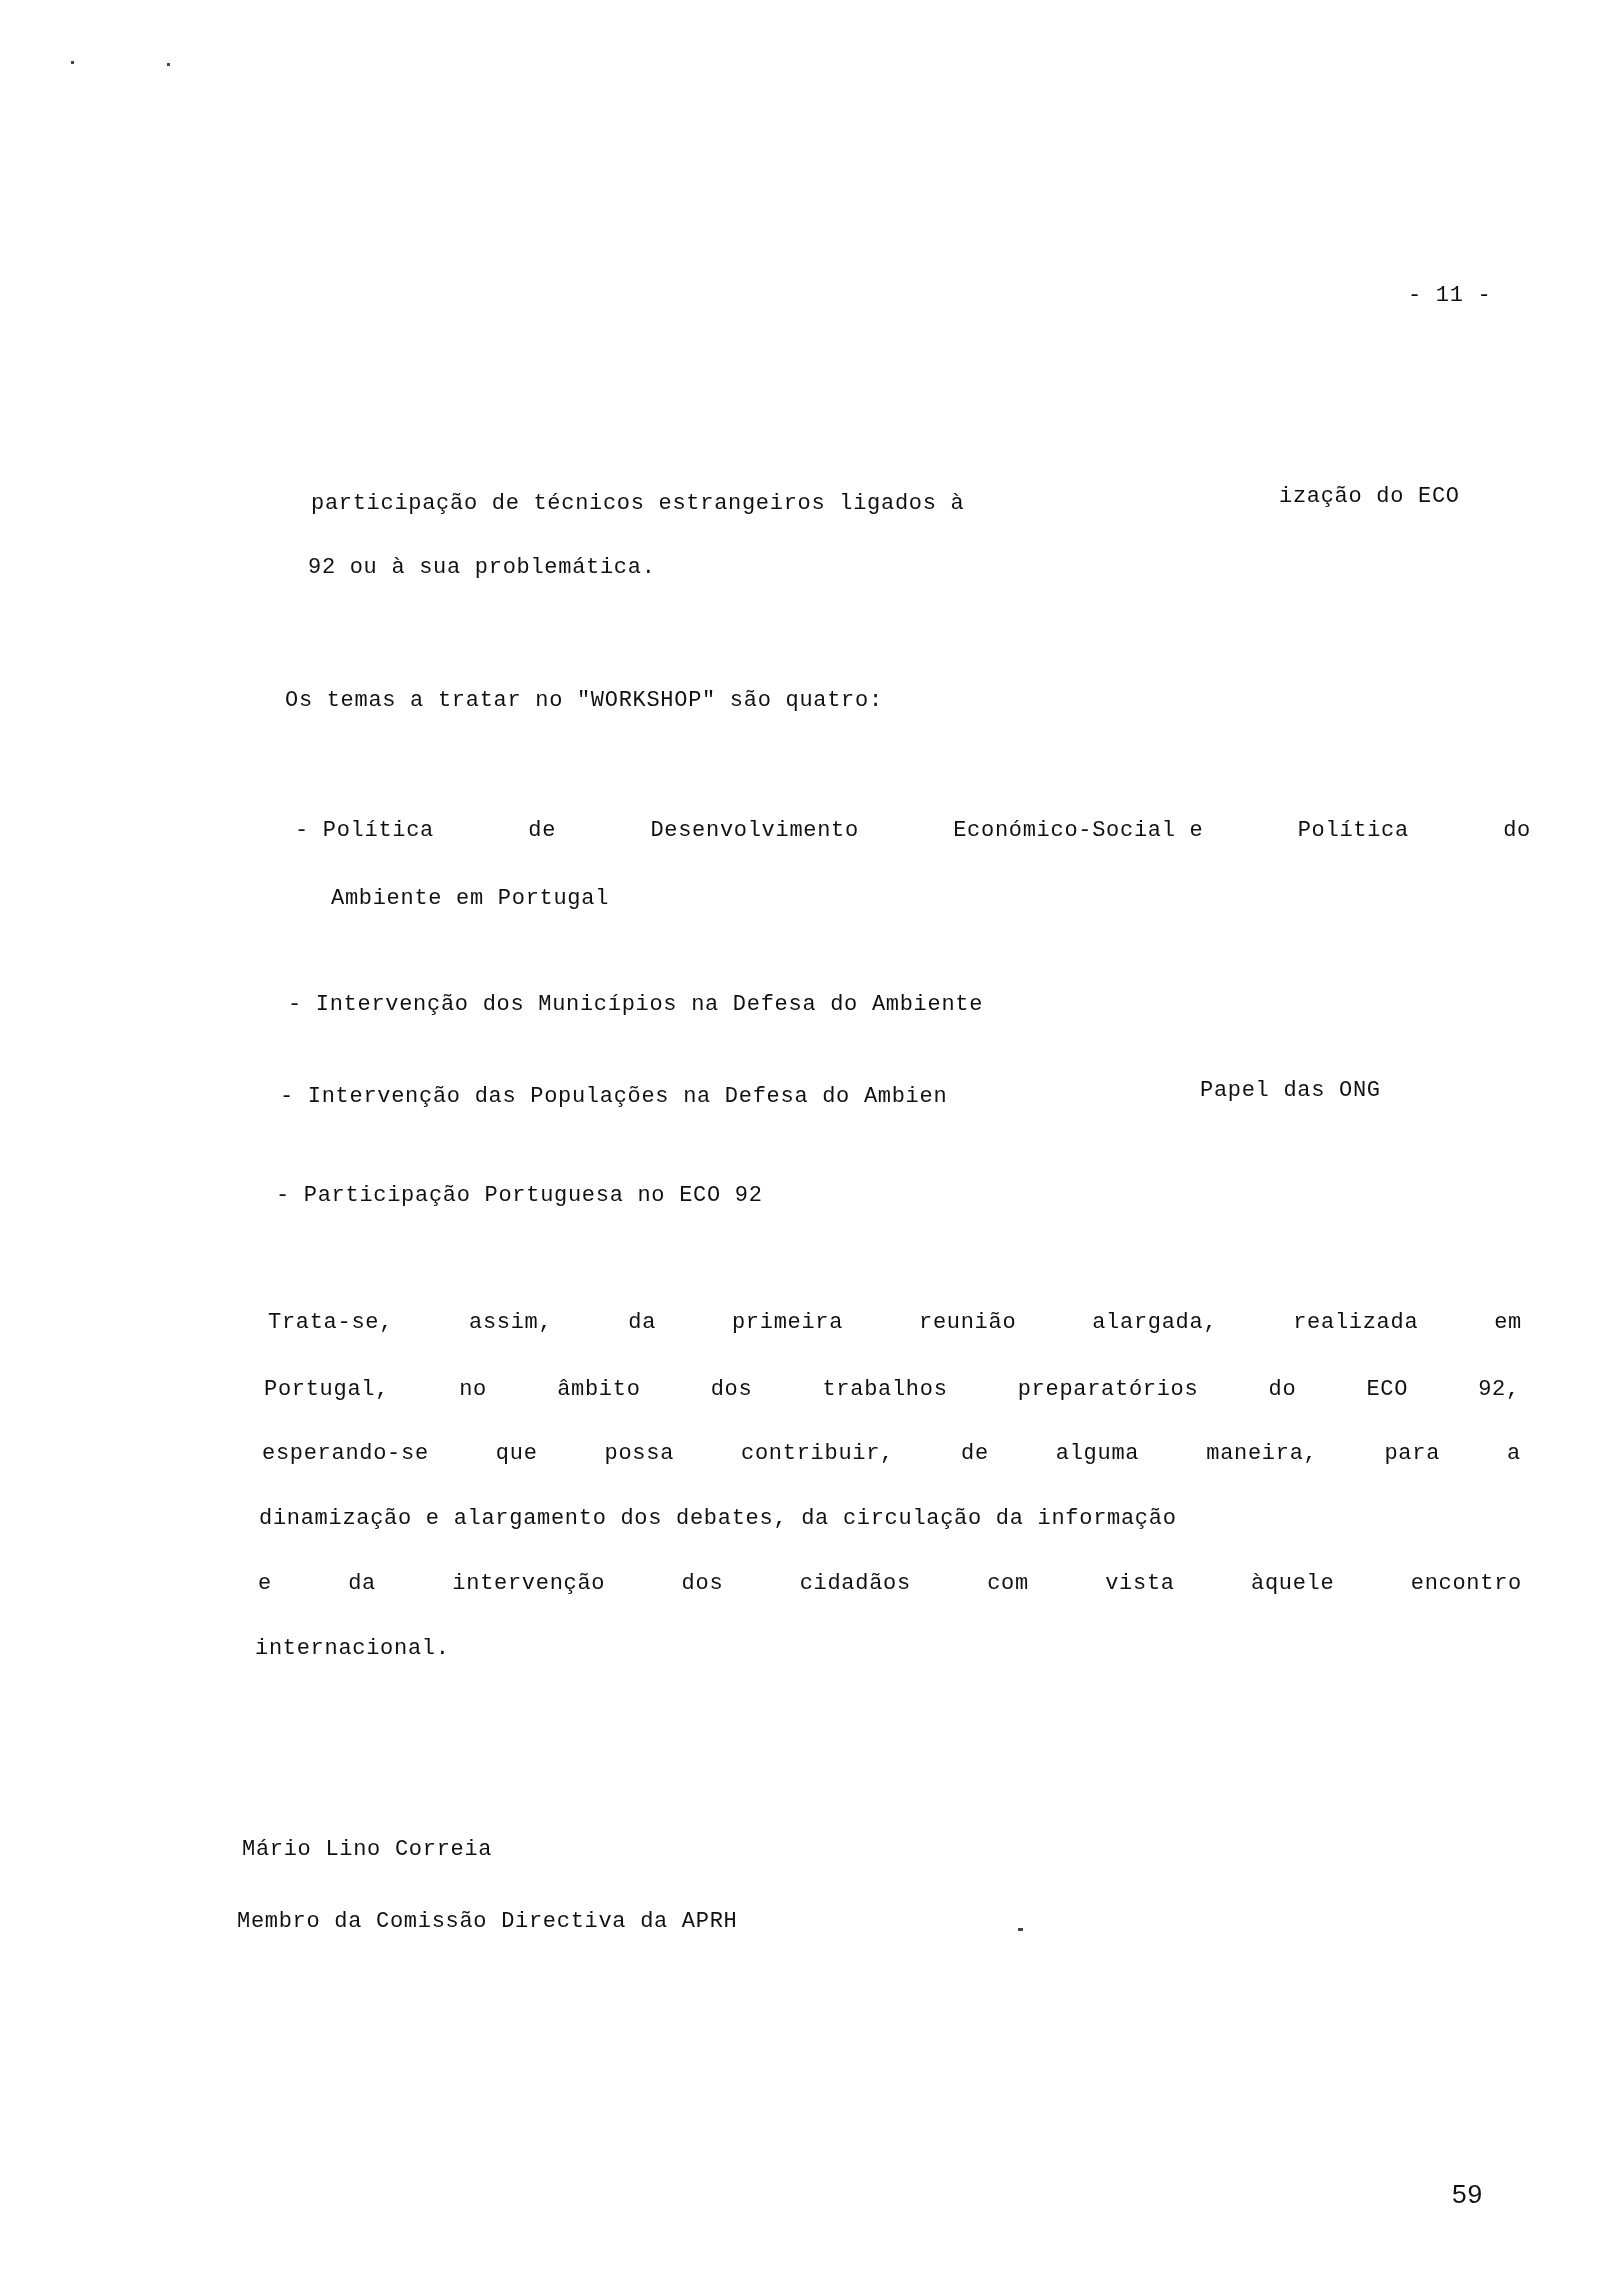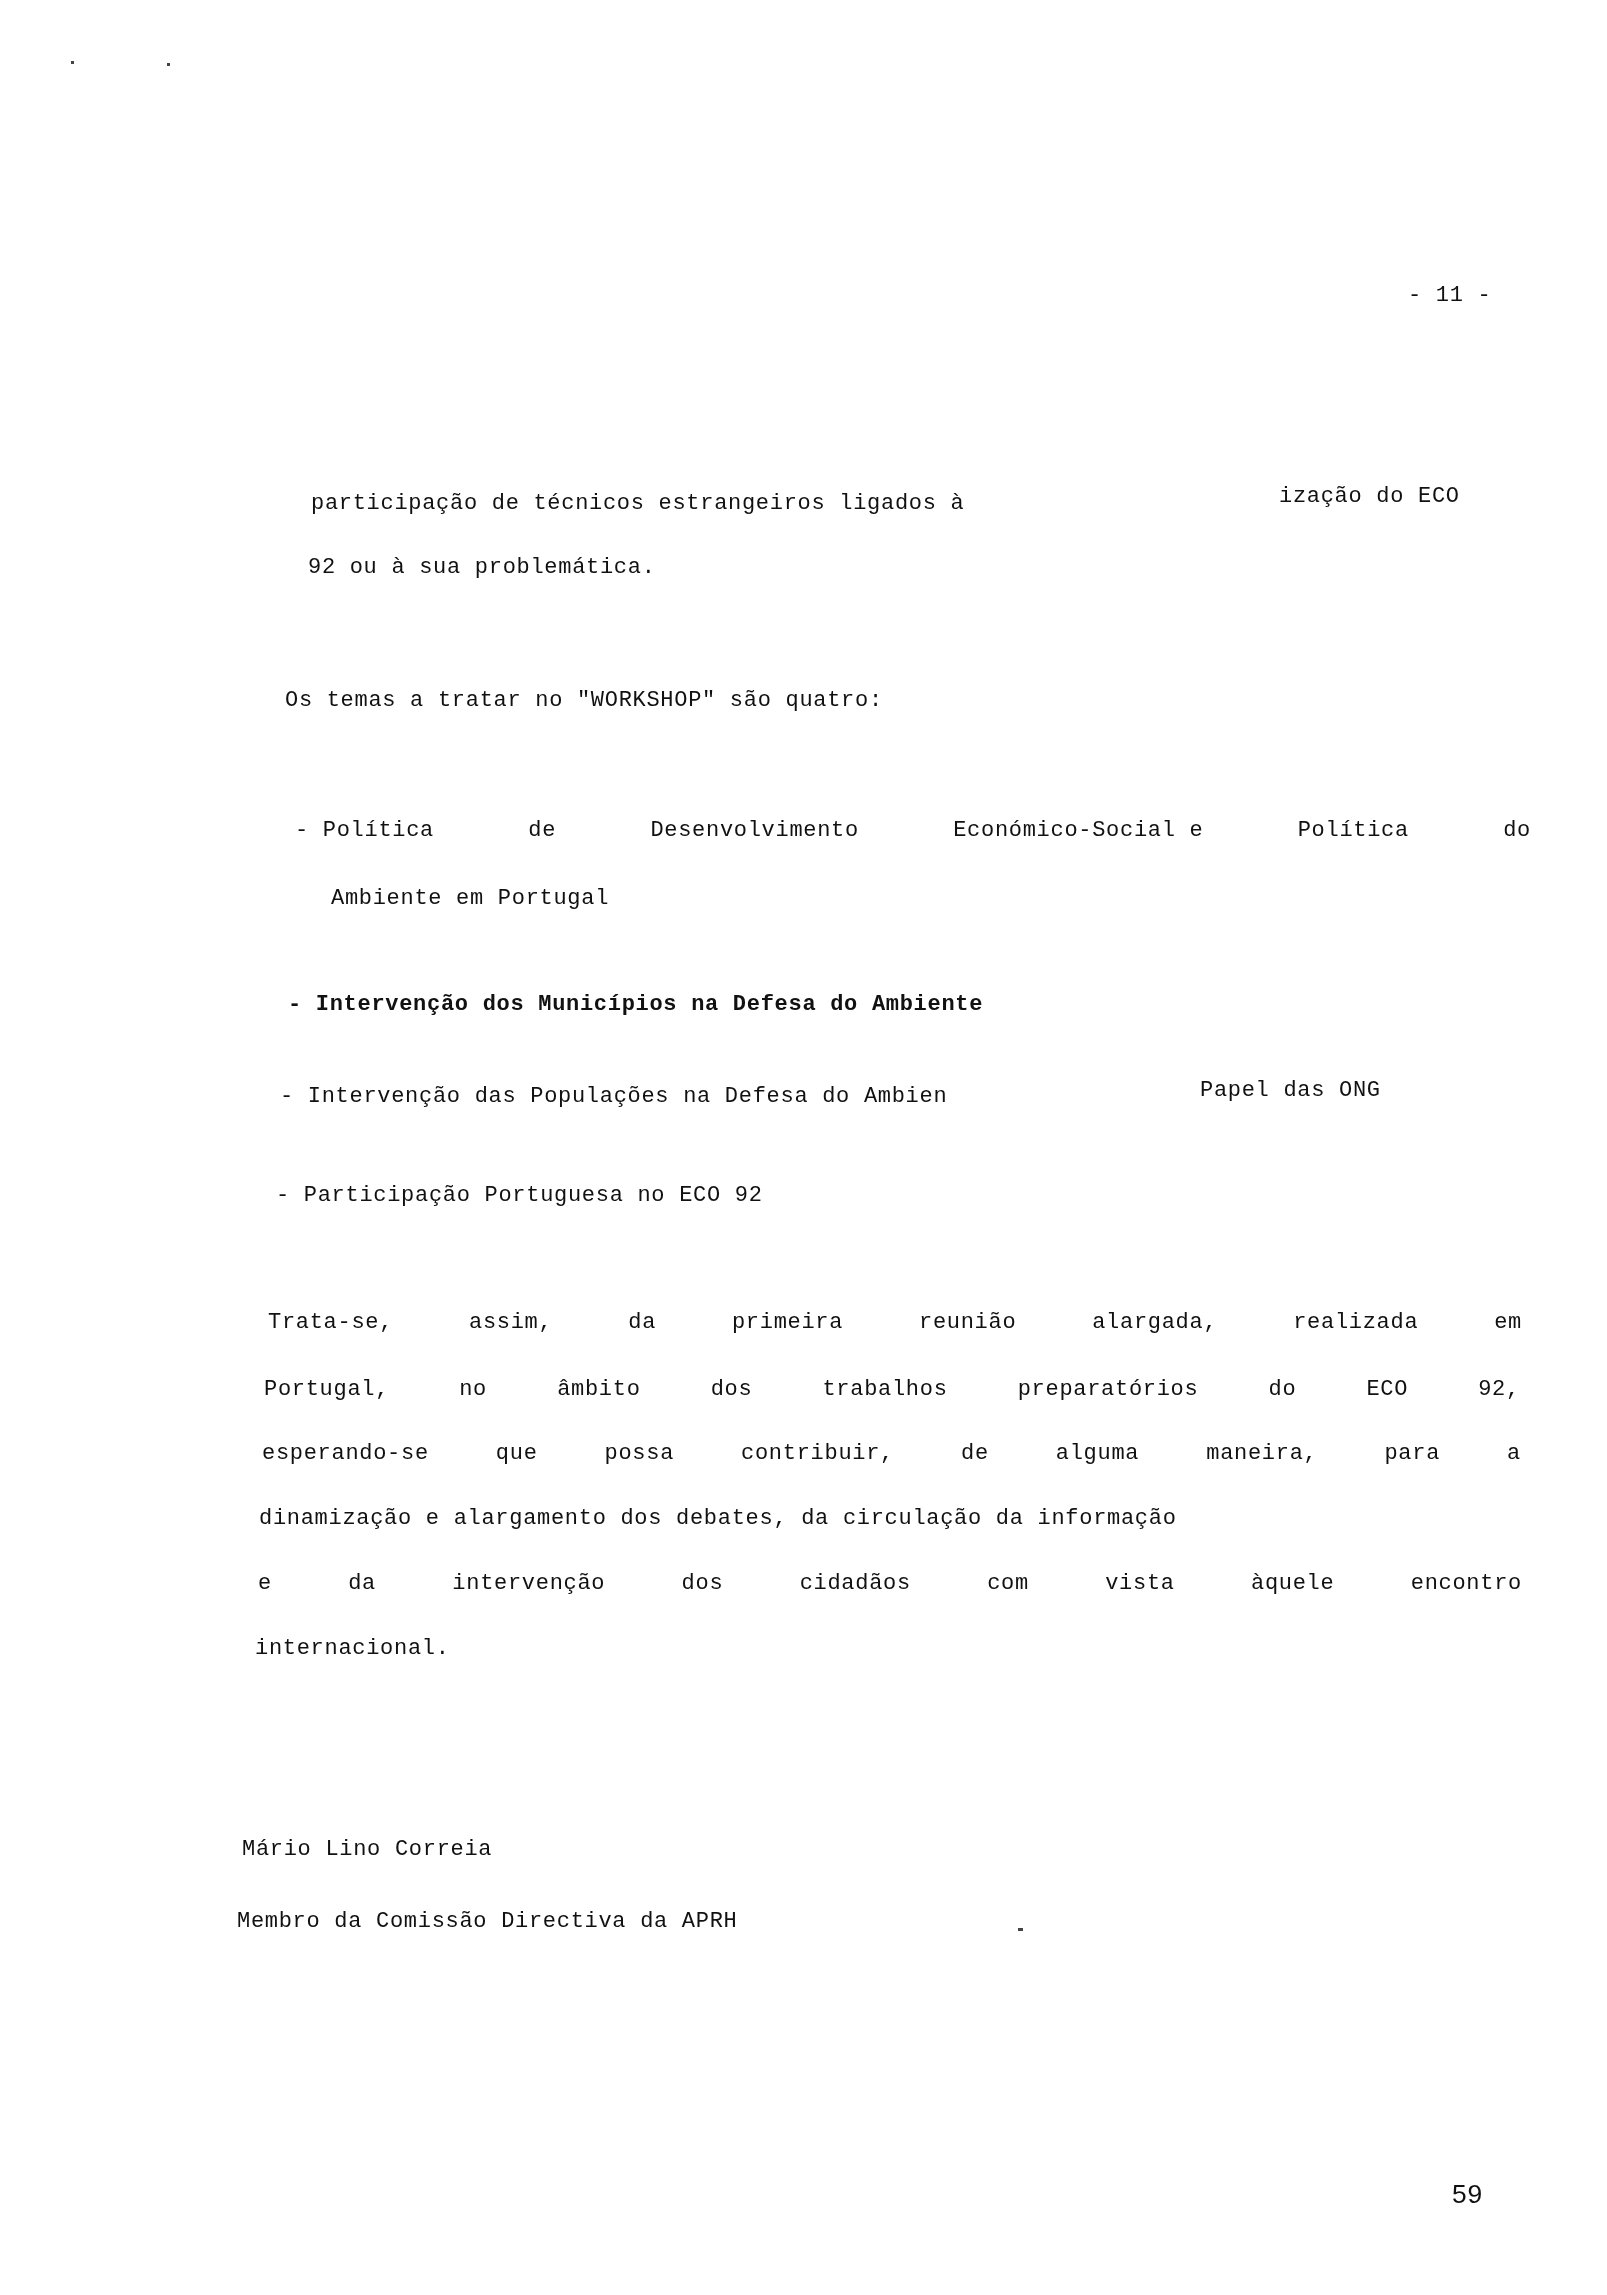--- a/index.html
+++ b/index.html
@@ -26,21 +26,21 @@
 <div class="abs txt just" style="left:295px; top:818px; width:1236px;">
   <span>- Política</span>
   <span>de</span>
   <span>Desenvolvimento</span>
   <span>Económico-Social e</span>
   <span>Política</span>
   <span>do</span>
 </div>
 <div class="abs txt" style="left:331px; top:886px;">Ambiente em Portugal</div>
 
-<div class="abs txt" style="left:288px; top:992px;font-weight:bold;">- Intervenção dos Municípios na Defesa do Ambiente</div>
+<div class="abs txt" style="left:288px; top:992px;">- Intervenção dos Municípios na Defesa do Ambiente</div>
 
 <div class="abs txt" style="left:280px; top:1084px;">- Intervenção das Populações na Defesa do Ambien</div>
 <div class="abs txt" style="left:1200px; top:1078px;">Papel das ONG</div>
 
 <div class="abs txt" style="left:276px; top:1183px;font-family:Liberation Mono, monospace;">- Participação Portuguesa no ECO 92</div>
 
 <div class="abs txt just" style="left:268px; top:1310px; width:1254px;gap:24px;">
   <span>Trata-se,</span>
   <span>assim,</span>
   <span>da</span>

